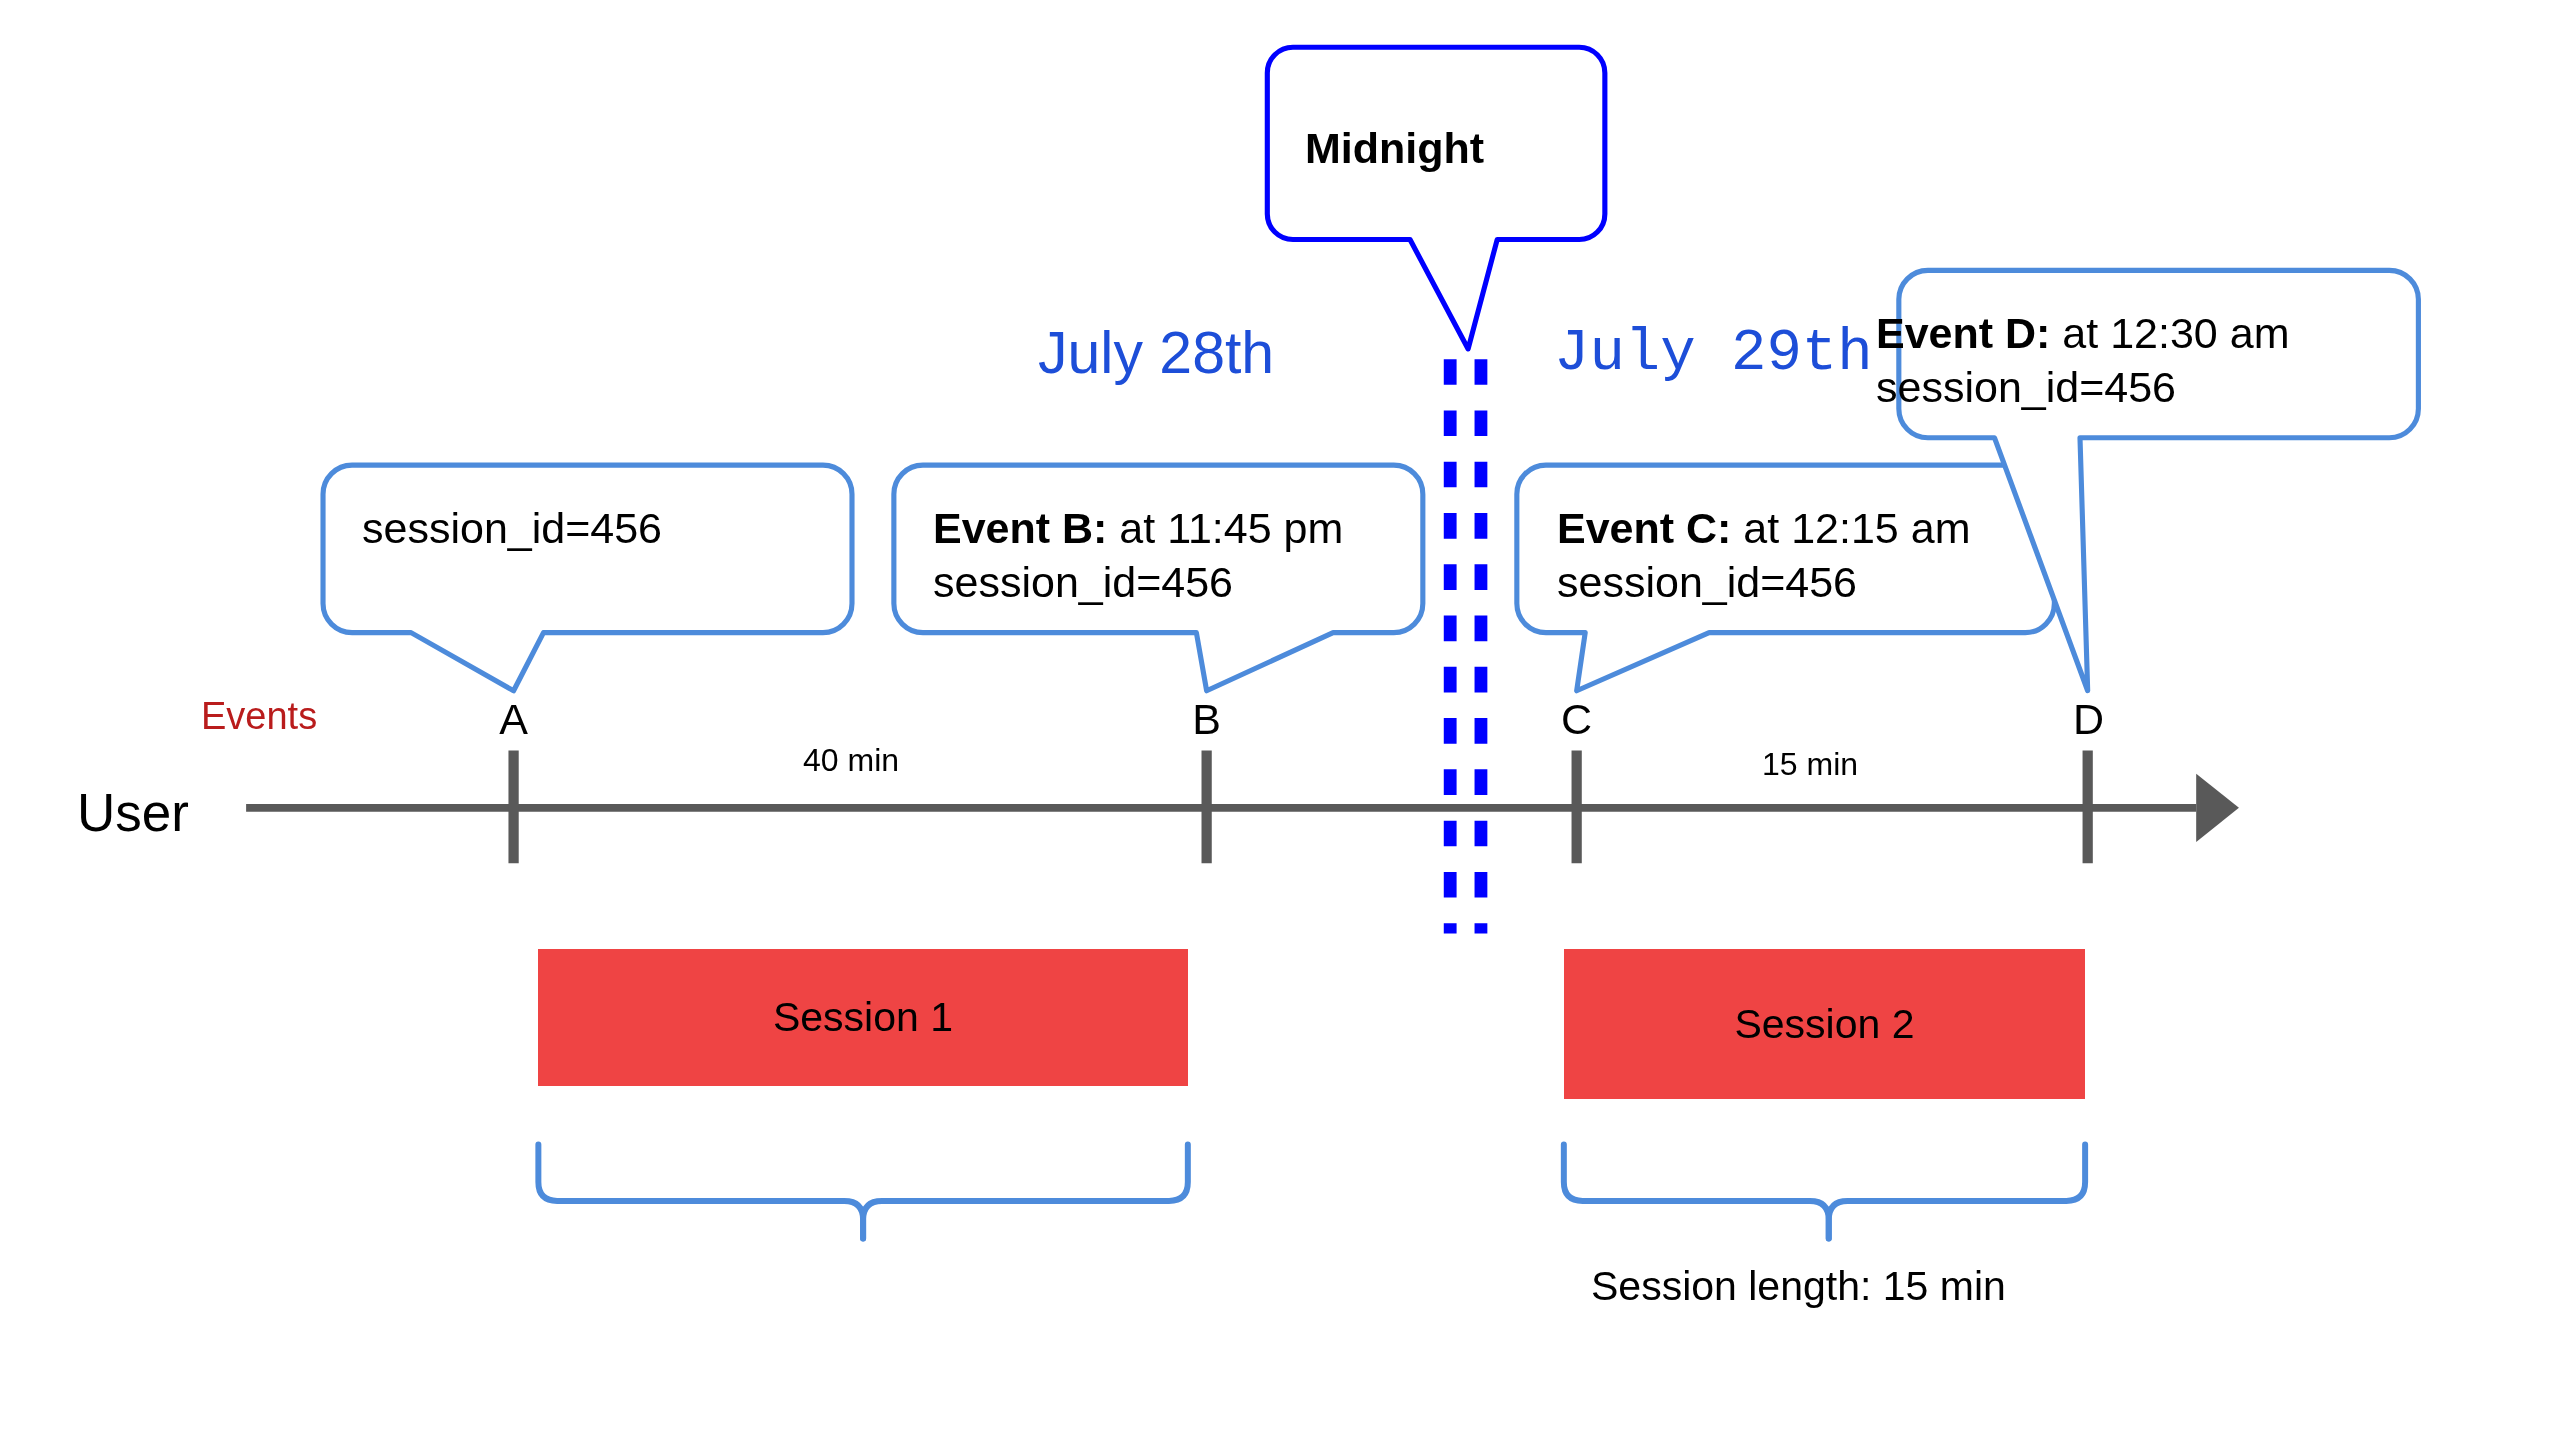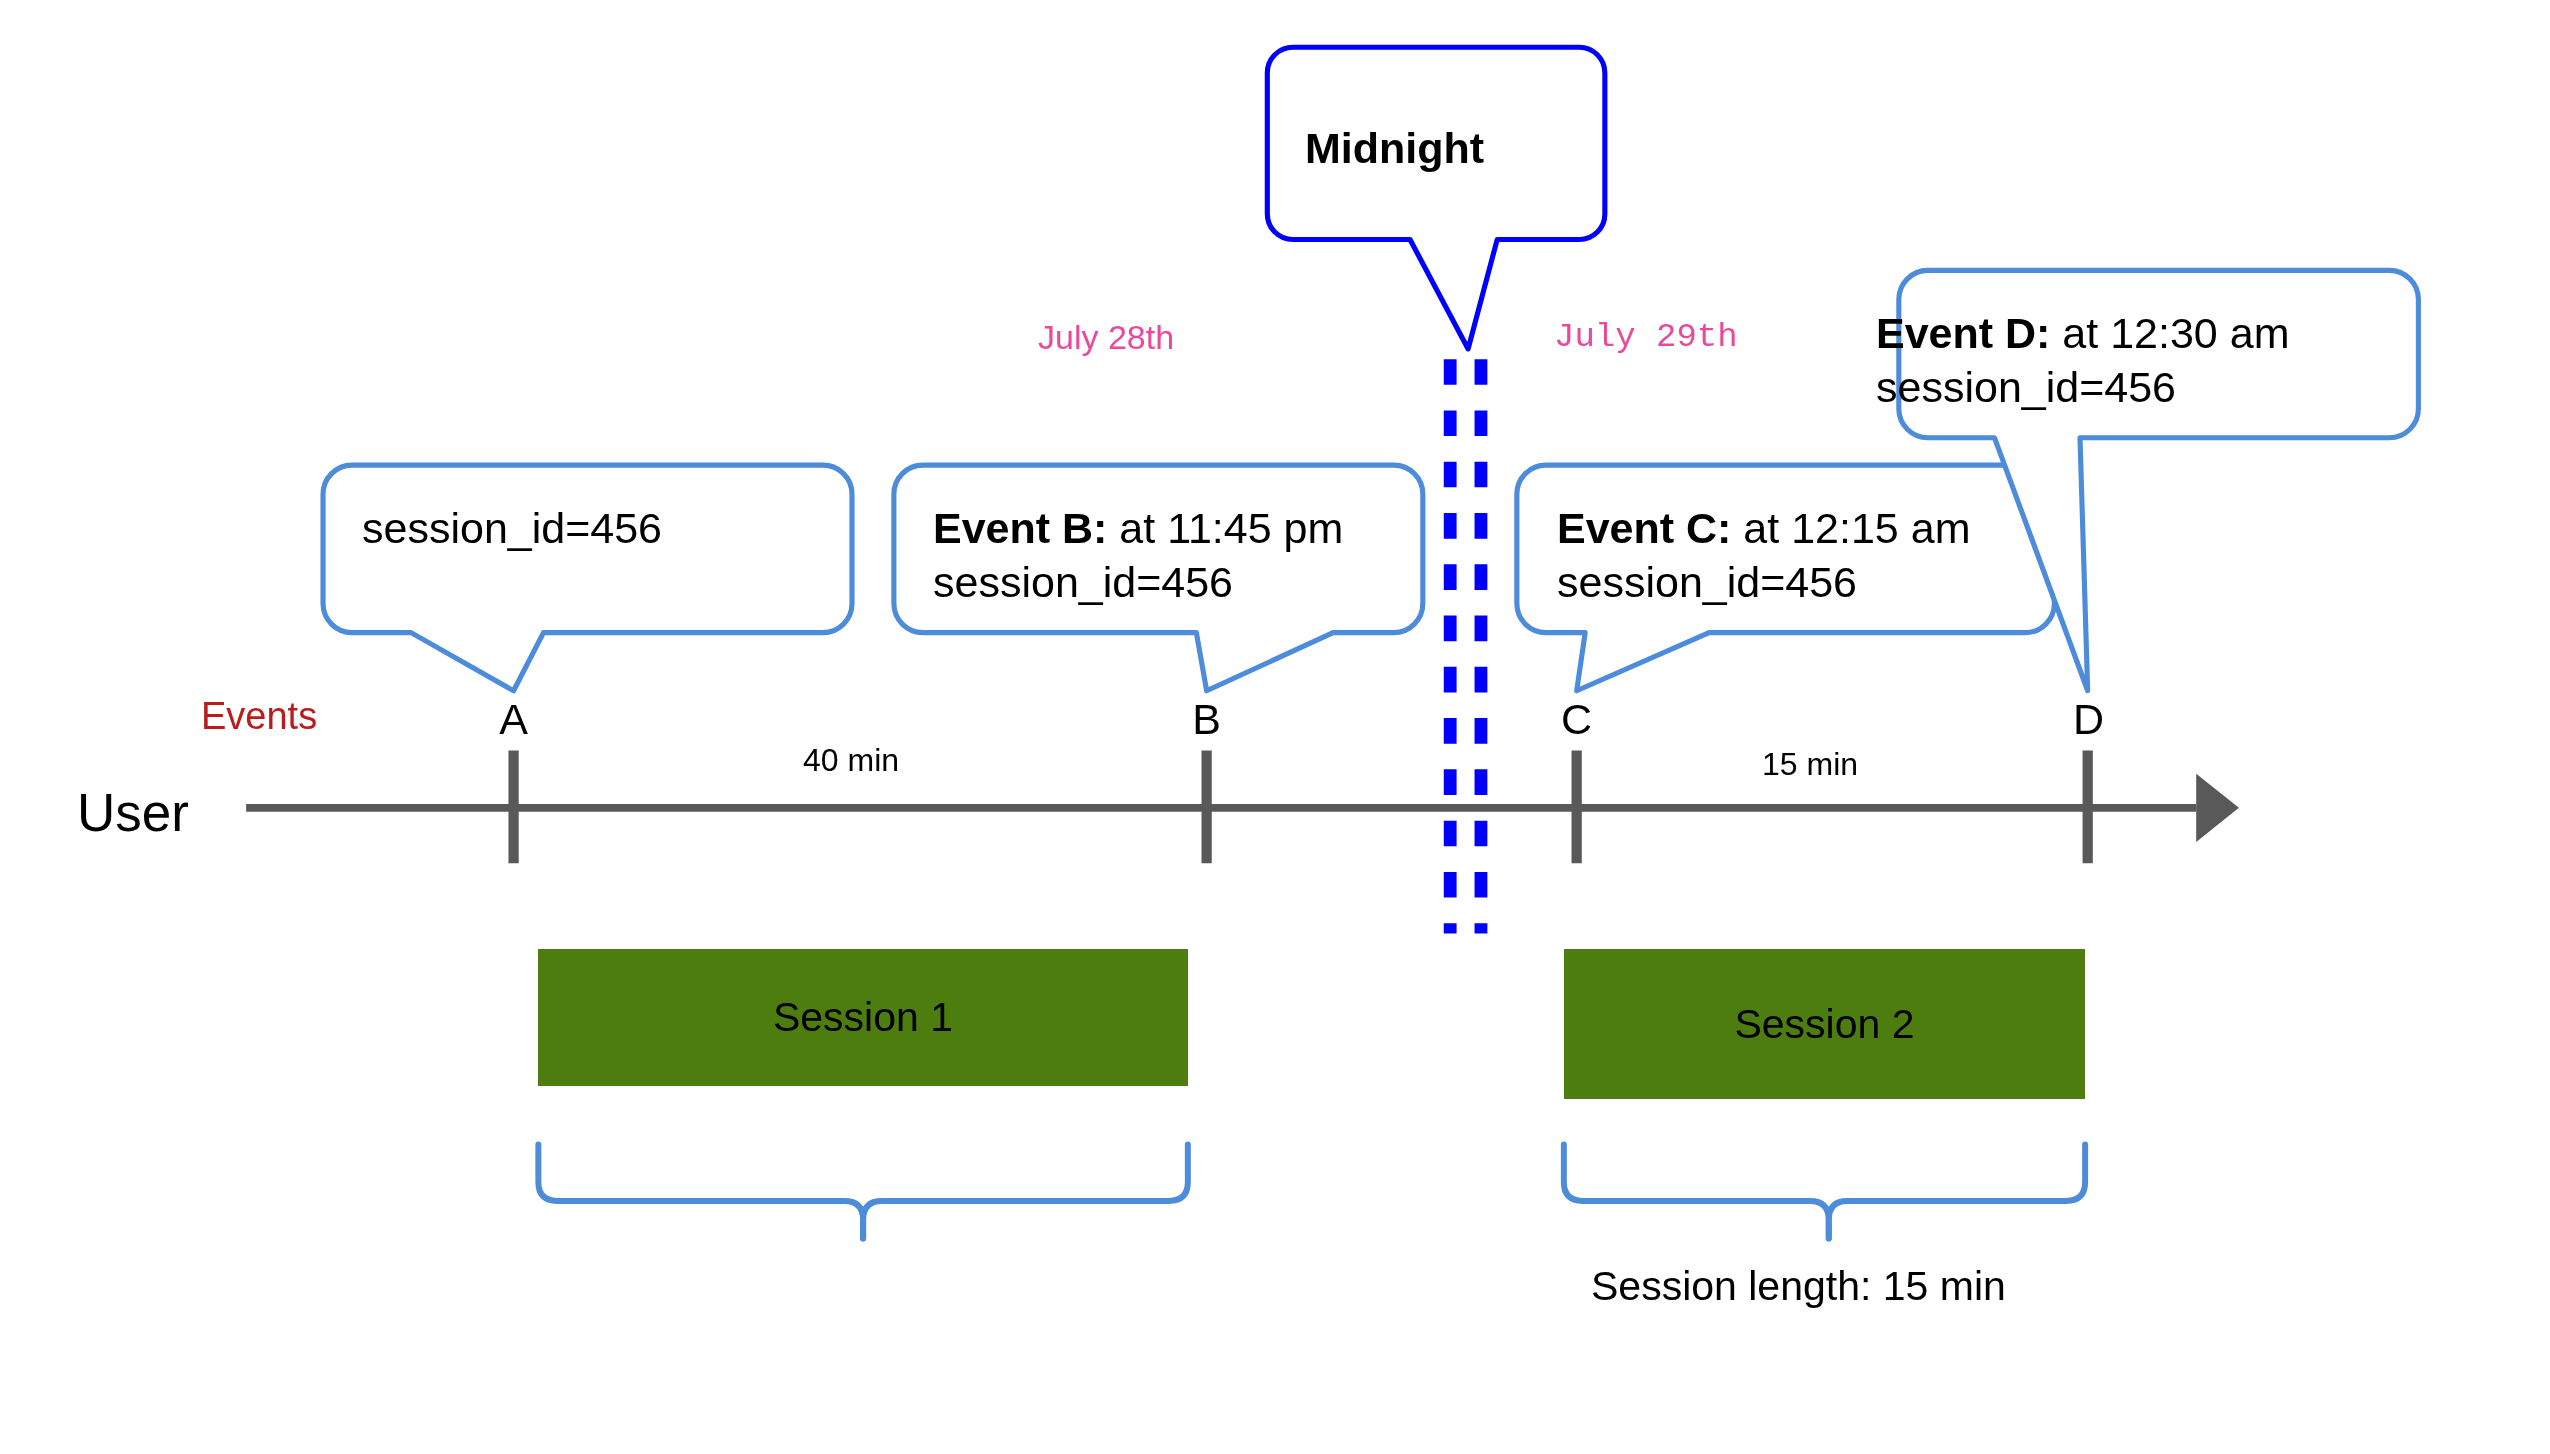--- a/index.html
+++ b/index.html
@@ -52,41 +52,41 @@
   
   .lbl-user {
     font-size: 53px;
     color: #000000;
   }
   .lbl-events {
     font-size: 38px;
     color: #b91c1c;
   }
   .lbl-date {
-    font-size: 34px;
-    color: #ec4899;
+    font-size: 59px;
+    color: #1d4ed8;
   }
   .lbl-marker {
     font-size: 43px;
     color: #000000;
     text-align: center;
   }
   .lbl-interval {
     font-size: 32px;
     color: #000000;
   }
   .lbl-session-len {
     font-size: 41px;
     color: #000000;
   }
 
   
   .session-bar {
     position: absolute;
-    background: #4d7c0f;
+    background: #ef4444;
     display: flex;
     align-items: center;
     justify-content: center;
     font-size: 41px;
     color: #000000;
   }
 </style>
 </head>
 <body>
 

